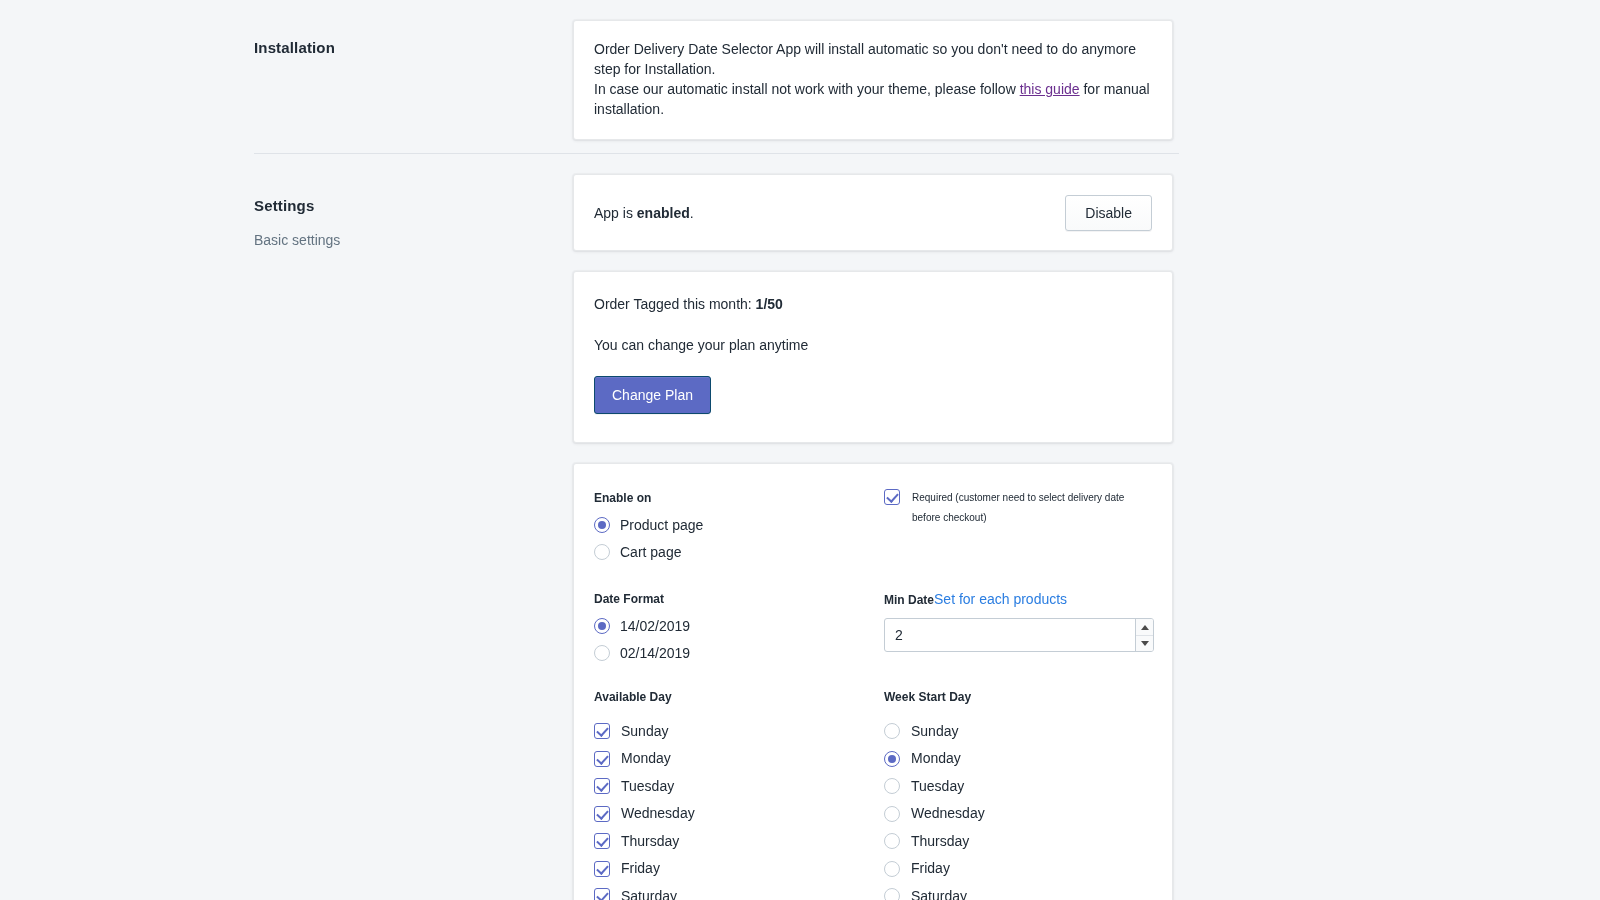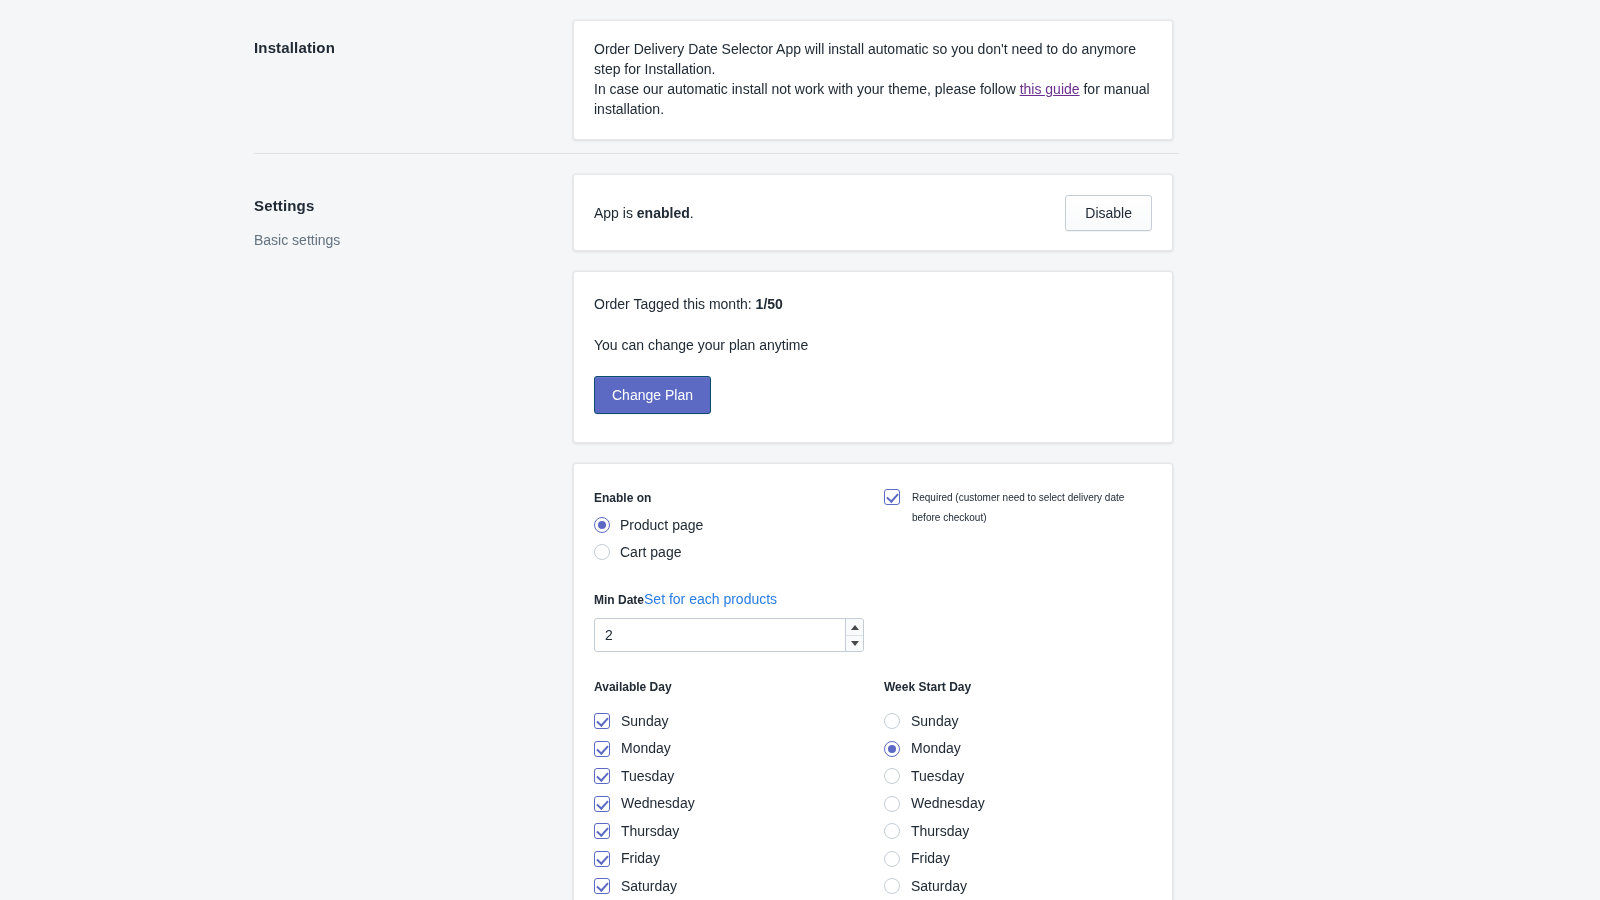--- a/index.html
+++ b/index.html
@@ -376,20 +376,32 @@
 
           <div class="col-right">
             <div class="required-row">
               <span class="checkbox checked"></span>
               <span class="required-text">Required (customer need to select delivery date before checkout)</span>
             </div>
           </div>
         </div>
 
         <div class="form-grid" style="margin-top:28px;">
+          <div class="col-left">
+            <span class="field-label">Date Format</span>
+
+            <div class="opt-row">
+              <span class="radio checked"></span>
+              <span class="opt-label">14/02/2019</span>
+            </div>
+            <div class="opt-row">
+              <span class="radio"></span>
+              <span class="opt-label">02/14/2019</span>
+            </div>
+          </div>
 
           <div class="col-right">
             <div class="mindate-head">
               <span class="field-label" style="margin-bottom:0;">Min Date</span>
               <a class="blue-link" href="#">Set for each products</a>
             </div>
             <div class="number-wrap">
               <input class="number-input" type="text" value="2" style="">
               <span class="spin">
                 <span class="spin-btn">

